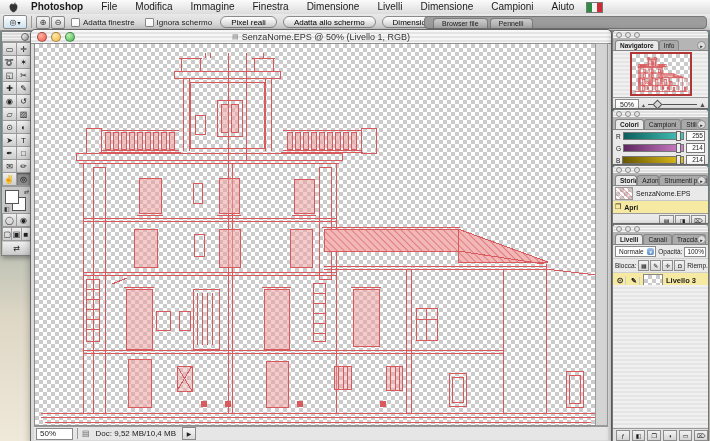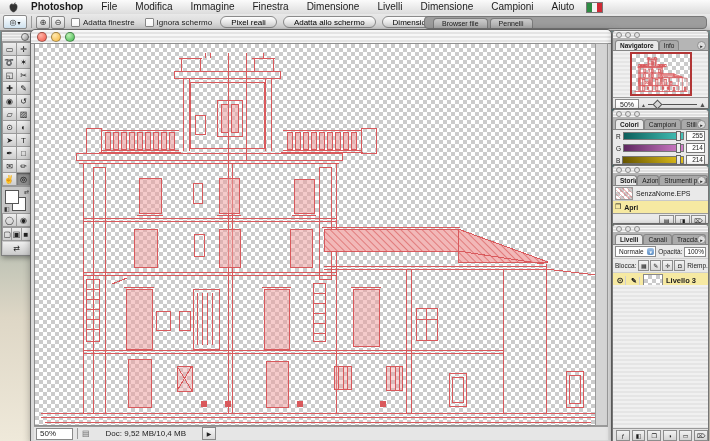--- a/index.html
+++ b/index.html
@@ -65,21 +65,21 @@
     linear-gradient(45deg,#cbcbcb 25%,transparent 25%,transparent 75%,#cbcbcb 75%);
     background-size:8px 8px;background-position:0 0,4px 4px}
   .canvas{position:absolute;left:3px;top:13px;right:14px;bottom:16px;border:1px solid #8f8f8f;overflow:hidden}
   svg.main{position:absolute;left:4px;top:7px;stroke-width:1px;shape-rendering:crispEdges}
   .vscroll{position:absolute;right:3px;top:13px;bottom:16px;width:11px;background:#d4d4d4;border:1px solid #9a9a9a}
   .statusbar{position:absolute;left:3px;right:3px;bottom:2px;height:13px;background:#e6e6e6;border-top:1px solid #9a9a9a;
     display:flex;align-items:center;font-size:8px;color:#222}
   .zoomfield{width:32px;height:10px;background:#fff;border:1px solid #8a8a8a;margin-left:2px;
     display:flex;align-items:center;padding-left:3px}
   .sdiv{width:1px;height:11px;background:#9a9a9a;margin:0 4px}
-  .statusdoc{margin:0 16px}
+  .statusdoc{margin:0 6px}
   .statarrow{width:12px;height:11px;border:1px solid #8a8a8a;background:linear-gradient(#f7f7f7,#d8d8d8);
     display:flex;align-items:center;justify-content:center;font-size:6px}
   
   .pal{position:absolute;left:612px;width:95px;background:#e9e9e9;border:1px solid #757575;
     border-radius:4px 4px 0 0;box-shadow:1px 2px 7px rgba(0,0,0,.4);overflow:hidden}
   .palhead{height:7px;background:repeating-linear-gradient(#f5f5f5 0 1px,#e0e0e0 1px 3px);
     display:flex;gap:3px;align-items:center;padding-left:3px;border-bottom:1px solid #b5b5b5}
   .pc{width:4px;height:4px;border-radius:50%;border:1px solid #8d8d8d;background:#e4e4e4}
   .tabs{display:flex;align-items:flex-end;height:11px;background:#b5b5b5;border-bottom:1px solid #868686;
     font-size:6.5px;padding-left:2px;position:relative}
@@ -398,20 +398,24 @@
       </div>
   </div>
 
   <div id="docwin">
     <div class="titlebar">
       <div class="lights">
         <span class="light l-red"></span>
         <span class="light l-yellow"></span>
         <span class="light l-green"></span>
       </div>
+      <div class="wintitle">
+        <span style="color:#888;font-size:7px">▤</span>
+        <span>SenzaNome.EPS @ 50% (Livello 1, RGB)</span>
+      </div>
     </div>
     <div class="canvas checker">
       <svg class="main" width="562" height="374" viewBox="0 0 562 374">
         <use href="#bld"></use>
       </svg>
     </div>
     <div class="vscroll"></div>
     <div class="statusbar">
       <div class="zoomfield">50%</div>
       <div class="sdiv"></div>

